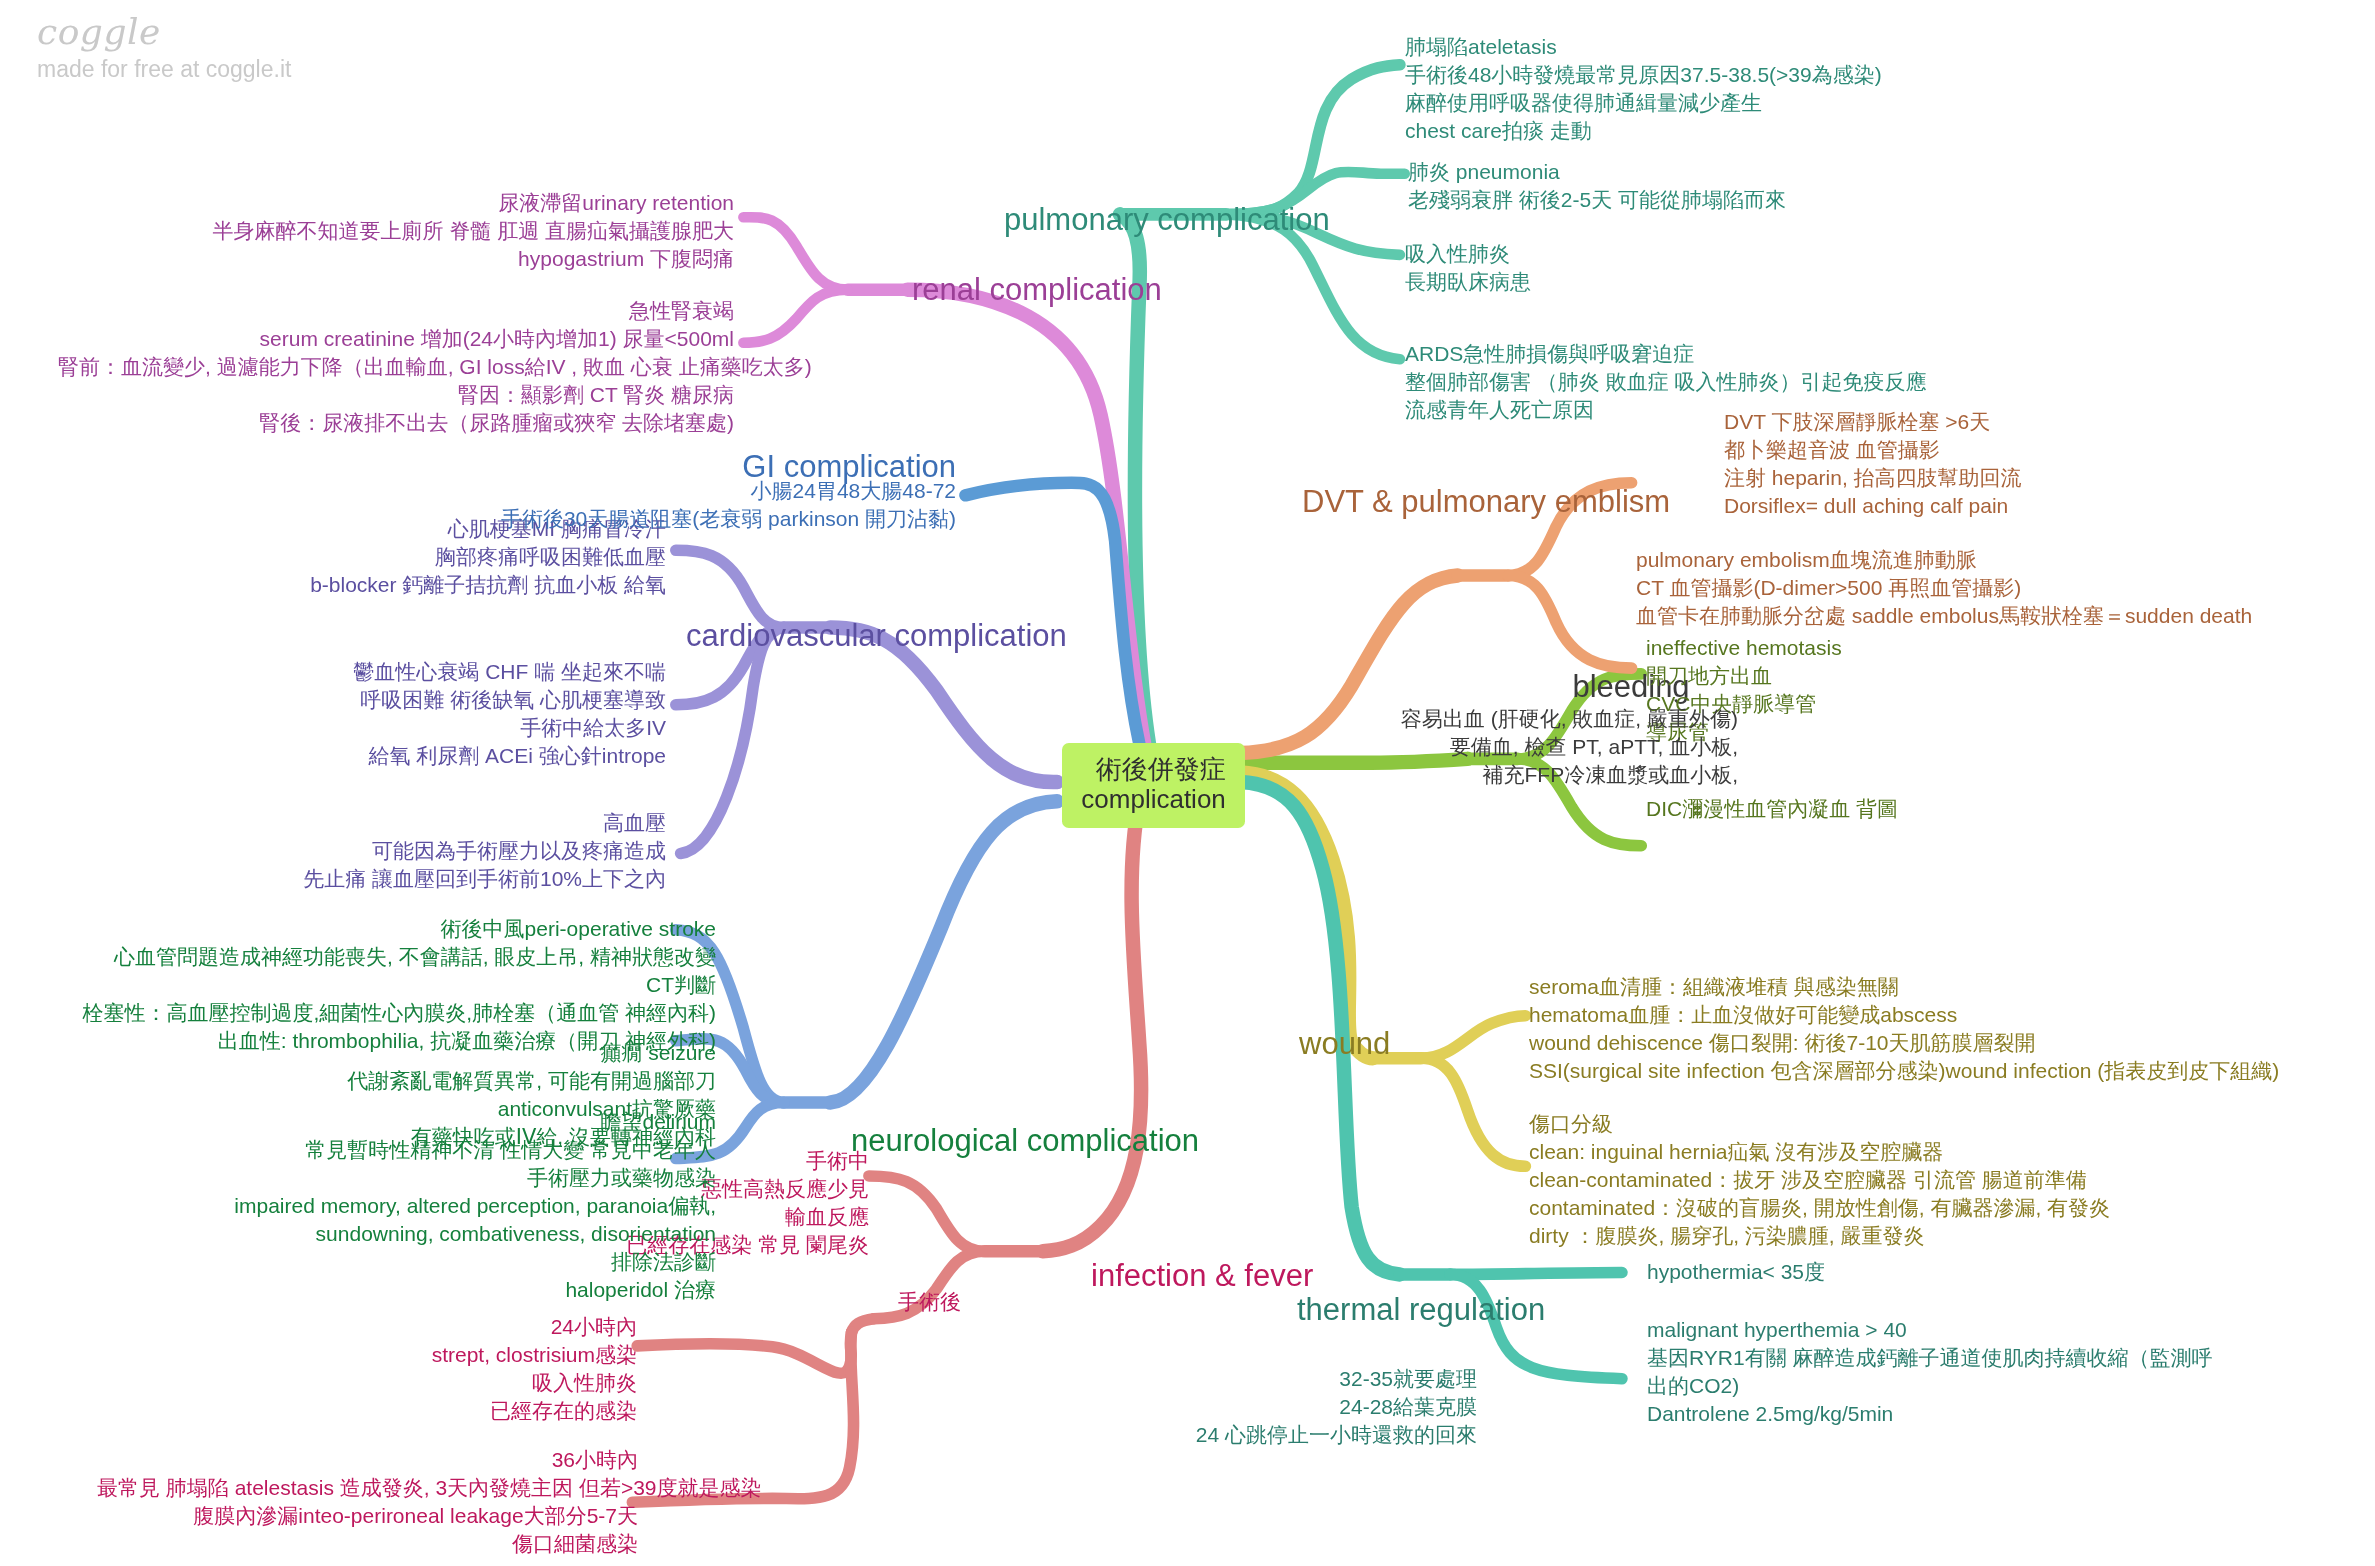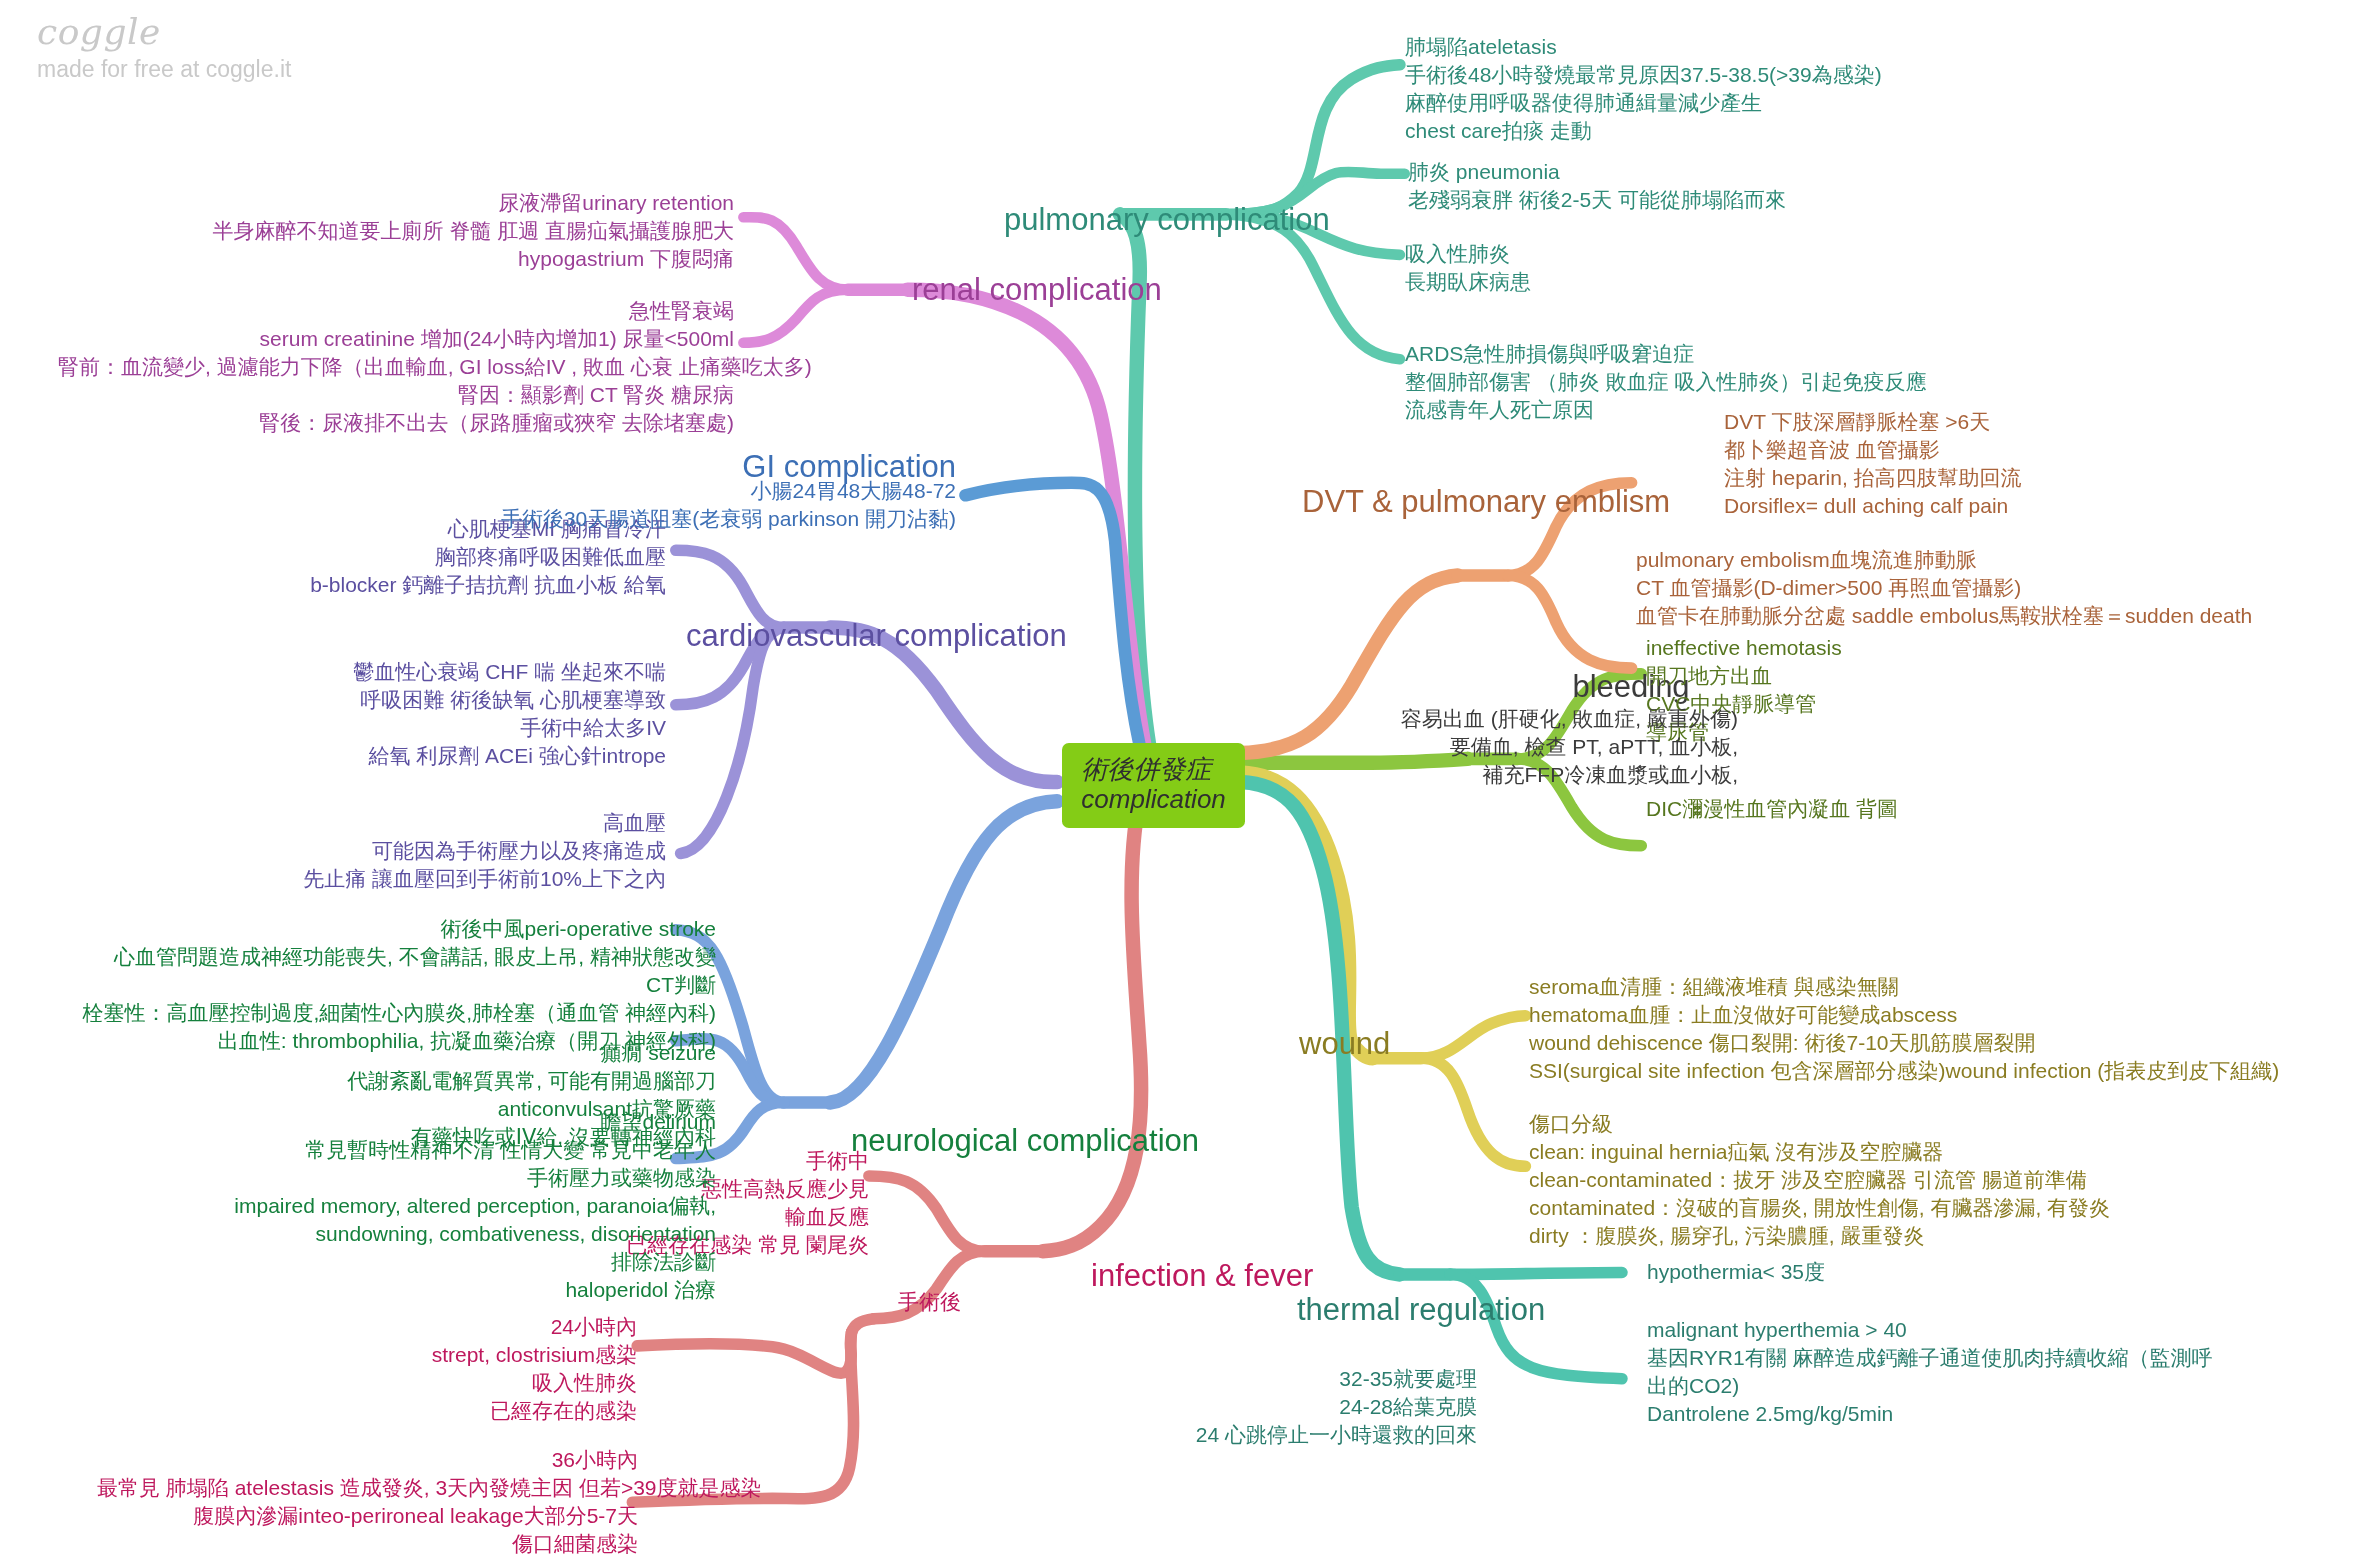--- a/index.html
+++ b/index.html
@@ -18,25 +18,24 @@
   .brand-sub{
     margin-top:8.7px;font-size:23px;color:#c9c9c9;line-height:1;
   }
 
   .node{position:absolute;white-space:pre;line-height:1.33;}
   .node.r{text-align:right;}
   .node.l{text-align:left;}
   .node.c{text-align:center;}
 
   .root{
-    position:absolute;background:#84cc16;color:#2f2f2f;
+    position:absolute;background:#bef264;color:#2f2f2f;
     border-radius:6.8px;padding:10.6px 19.3px 12.6px 19.3px;
-    font-size:26px;line-height:1.18;text-align:left;white-space:pre;
+    font-size:26px;line-height:1.18;text-align:right;white-space:pre;
     box-shadow:0 0 0 0 rgba(0,0,0,0);
-    font-style:italic;
   }
 
   .t-title{font-size:31px;}
   .t-body{font-size:21px;}
 
   .c-pulm{color:#2e8b78;}
   .c-dvt{color:#a9633a;}
   .c-bleed{color:#56761f;}
   .c-bleed-main{color:#3b3b3b;}
   .c-wound{color:#8a7c22;}

